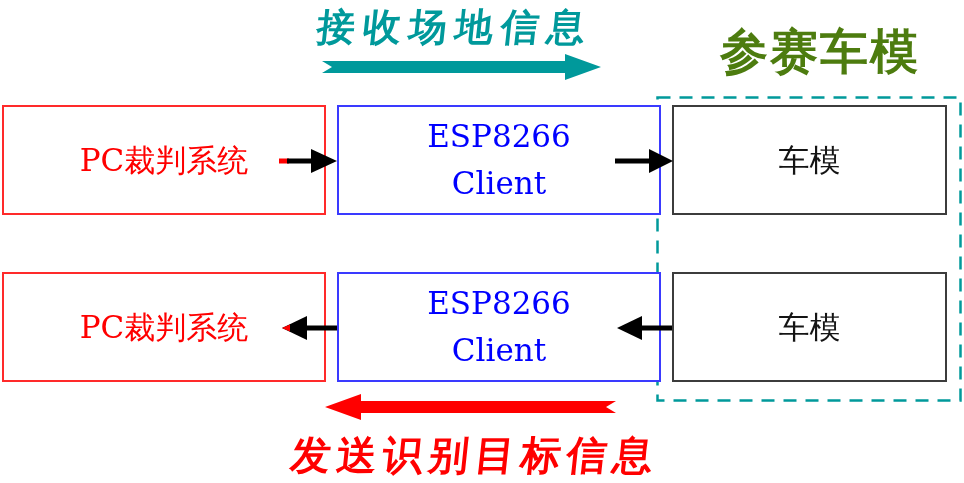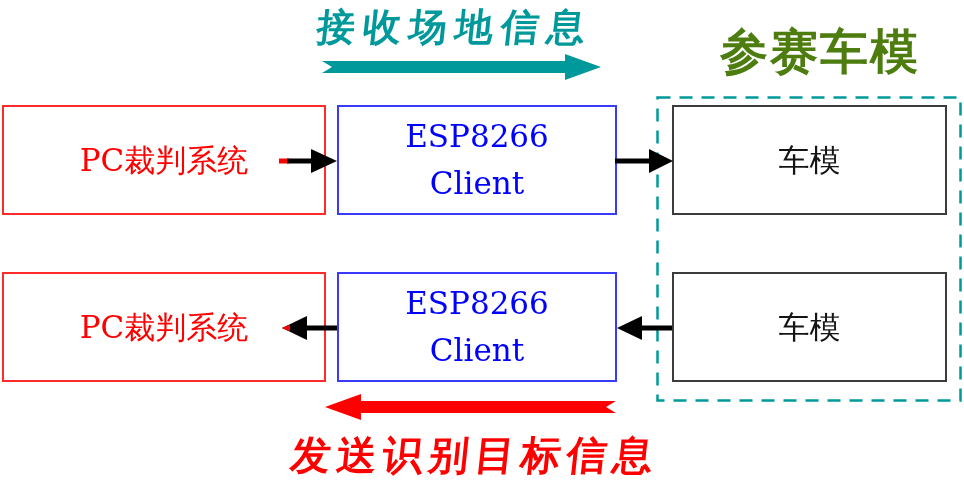--- a/index.html
+++ b/index.html
@@ -47,21 +47,21 @@
     box-sizing:border-box;
   }
   .node span{display:block;white-space:nowrap;}
   .node-red{border:2px solid var(--red-border);color:var(--red);}
   .node-blue{border:2px solid var(--blue-border);color:var(--blue);}
   .node-black{border:2px solid var(--box-border);color:#141414;}
 
   .row1{top:105px;height:110px;}
   .row2{top:272px;height:110px;}
   .col-left{left:2px;width:324px;}
-  .col-mid{left:337px;width:280px;}
+  .col-mid{left:337px;width:324px;}
   .col-right{left:672px;width:275px;}
 
   #dashed-group{left:656px;top:96px;}
 </style>
 </head>
 <body>
 
 <div id="stage">
 
   <div class="abs flow-title" id="title-receive">接收场地信息</div>

